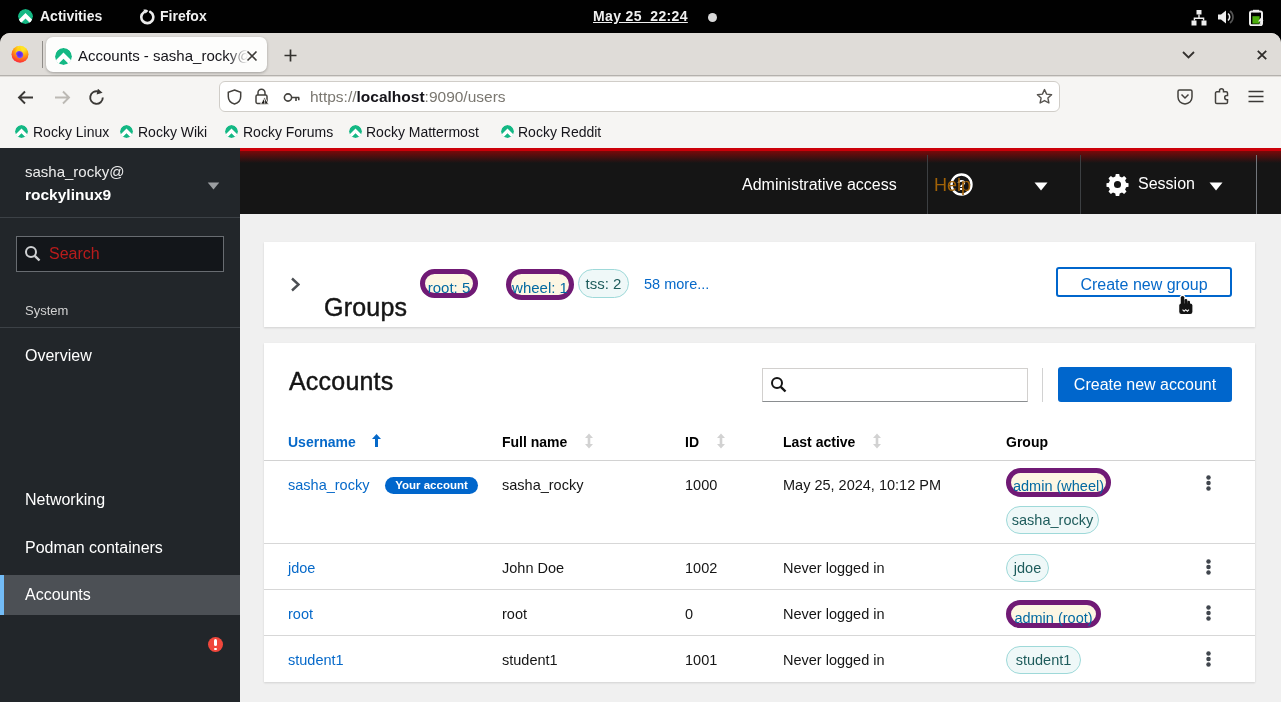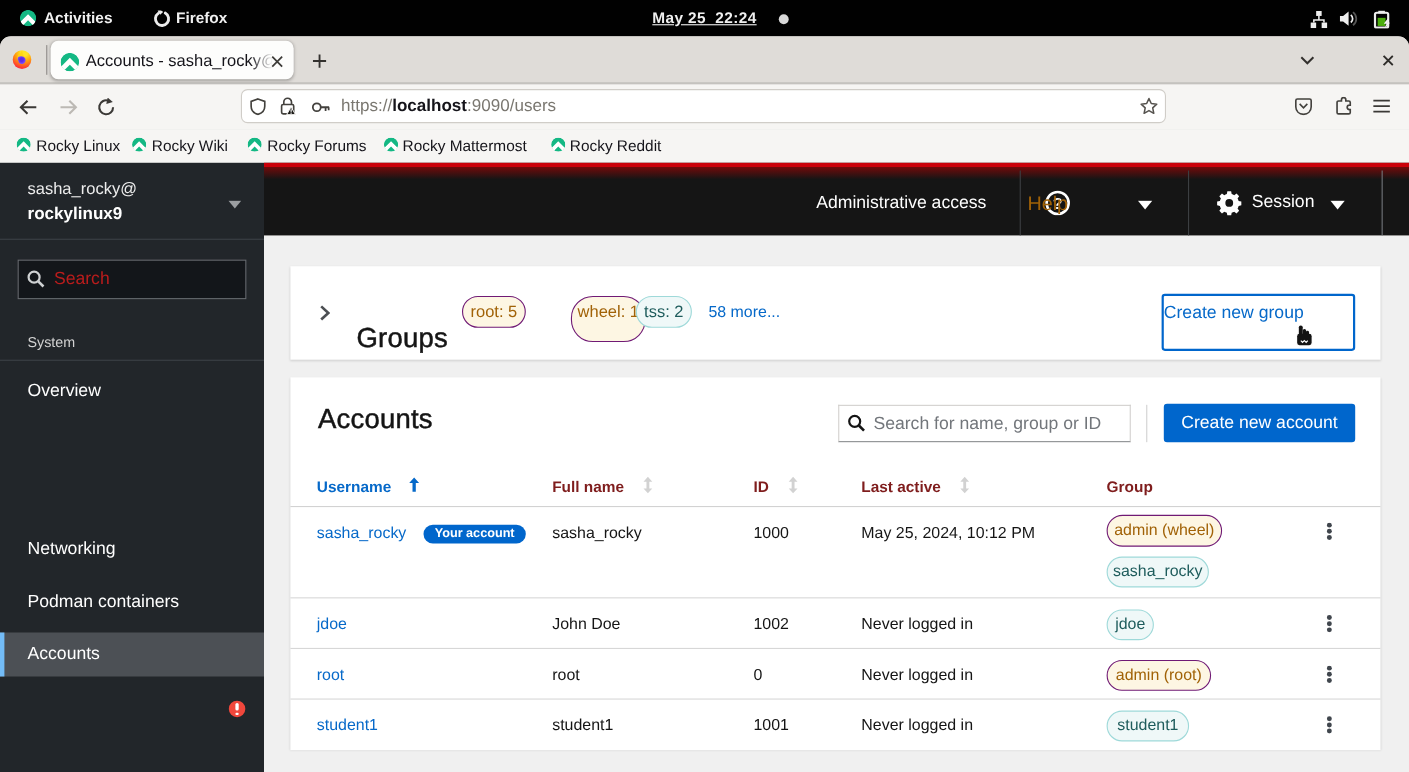--- a/index.html
+++ b/index.html
@@ -21,25 +21,25 @@
   .bm { font-size:14px; color:#15141a; }
 
   #sidebar { left:0; top:115px; width:240px; height:554px; background:#22262a; }
   #masthead { left:240px; top:115px; width:1041px; height:66px; background:#151515; }
   #redbar { left:240px; top:115px; width:1041px; height:15px;
             background:linear-gradient(#cb0009 0 3.5px, rgba(125,9,9,.92) 3.5px, rgba(21,21,21,0) 100%); }
   #content { left:240px; top:181px; width:1041px; height:488px; background:#f0f0f0; }
   .card { position:absolute; background:#fff; box-shadow:0 1px 2px rgba(3,3,3,.13); }
   .title24 { position:absolute; font-size:25px; color:#151515; -webkit-text-stroke:0.45px #151515; letter-spacing:0.2px; }
   .pill { position:absolute; border-radius:20px; text-align:center; white-space:nowrap; }
-  .pill.gold { background:#fdf6e3; border:1px solid #701a75; color:#a16207; }
+  .pill.gold { background:#fdf6e3; border:5px solid #701a75; color:#0369a1; }
   .pill.cyan { background:#eff8f8; border:1px solid #9ed9d9; color:#1e5c5c; }
   .blu { color:#0669c9 !important; }
   .navitem { position:absolute; left:0; width:240px; height:40px; color:#fff; font-size:16px; line-height:40px; padding-left:25px; }
-  .hdrcell { position:absolute; font-weight:bold; font-size:14px; color:#7f1d1d; }
+  .hdrcell { position:absolute; font-weight:bold; font-size:14px; color:#000000; }
   .cell { position:absolute; font-size:14.5px; color:#151515; }
   .rk { top:92px; }
 </style>
 </head>
 <body>
 <svg width="0" height="0" style="position:absolute">
   <defs>
     <symbol id="rocky" viewBox="0 0 30 30">
       <clipPath id="rc">
           <circle cx="15" cy="15" r="15"></circle>
@@ -236,24 +236,24 @@
     <div class="abs" style="left:208px; top:604px; width:15px; height:15px; border-radius:50%; background:#f0473c;"></div>
     <div class="abs" style="left:214px; top:606px; width:3px; height:7px; background:#fff; border-radius:1.5px;"></div>
     <div class="abs" style="left:214px; top:614.5px; width:3px; height:2.5px; background:#fff; border-radius:1px;"></div>
 
     <div class="card" style="left:264px; top:209px; width:991px; height:85px;"></div>
     <svg class="abs" style="left:290px; top:244px;" width="10" height="15" viewBox="0 0 10 15">
         <path d="M2 1.5 L8.5 7.5 L2 13.5" stroke="#4c4f53" stroke-width="2.4" fill="none"></path>
       </svg>
     <div class="title24" style="left:324px; top:235.5px;margin-top:24px;">Groups</div>
     <div class="pill gold" style="left:420px; top:236px; width:58px; height:29px; font-size:15px; line-height:27px;">root: 5</div>
-    <div class="pill gold" style="left:519px; top:236px; width:68px; height:42px; font-size:15px; line-height:27px;">wheel: 1</div>
+    <div class="pill gold" style="left:506px; top:236px; width:68px; height:31px; font-size:15px; line-height:27px;">wheel: 1</div>
     <div class="pill cyan" style="left:578px; top:236px; width:51px; height:29px; font-size:15px; line-height:27px;">tss: 2</div>
     <div class="abs blu" style="left:644px; top:243px; font-size:14.5px;">58 more...</div>
-    <div class="abs" style="left:1056px; top:234px; width:176px; height:52px; border:2px solid #0066cc; border-radius:3px; background:#fff; color:#0669c9; font-size:16px; text-align:left; line-height:32px;">Create new group</div>
+    <div class="abs" style="left:1056px; top:234px; width:176px; height:30px; border:2px solid #0066cc; border-radius:3px; background:#fff; color:#0669c9; font-size:16px; text-align:center; line-height:32px;">Create new group</div>
     <svg class="abs" style="left:1176px; top:262px;" width="20" height="21" viewBox="0 0 21 22">
       <defs>
           <g id="cursG">
         <rect x="5" y="0.9" width="3.7" height="10" rx="1.8"></rect>
         <rect x="8.8" y="4.2" width="3.1" height="6.5" rx="1.5"></rect>
         <rect x="11.8" y="6" width="2.9" height="5.2" rx="1.4"></rect>
         <rect x="3.4" y="8.8" width="13.8" height="11" rx="2.3"></rect>
       </g>
         </defs>
       <use href="#cursG" fill="#131313" stroke="#fcfcfc" stroke-width="2.4"></use>
@@ -261,21 +261,20 @@
       <path d="M6.9 15.4 l1.6 1.7 l1.75 -1.7 l1.75 1.7 l1.6 -1.7" stroke="#fcfcfc" stroke-width="1.1" fill="none"></path>
     </svg>
 
     <div class="card" style="left:264px; top:310px; width:991px; height:339px;"></div>
     <div class="title24" style="left:289px; top:334px;">Accounts</div>
     <div class="abs" style="left:762px; top:335px; width:266px; height:34px; background:#fff; border:1px solid #d2d0ce; border-bottom-color:#8a8d90;"></div>
     <svg class="abs" style="left:770px; top:343px;" width="17" height="17" viewBox="0 0 17 17">
       <circle cx="7" cy="7" r="5" stroke="#151515" stroke-width="2" fill="none"></circle>
       <path d="M10.8 10.8 L15.5 15.5" stroke="#151515" stroke-width="2.4"></path>
     </svg>
-    <div class="abs" style="left:794px; top:344px; font-size:16px; color:#72767b;">Search for name, group or ID</div>
     <div class="abs" style="left:1042px; top:335px; width:1px; height:34px; background:#d2d2d2;"></div>
     <div class="abs" style="left:1058px; top:334px; width:174px; height:35px; background:#0066cc; border-radius:3px; color:#fff; font-size:16px; text-align:center; line-height:35px;">Create new account</div>
 
     <div class="hdrcell blu" style="left:288px; top:401px;">Username</div>
     <svg class="abs" style="left:371px; top:400px;" width="11" height="15" viewBox="0 0 11 15">
         <path d="M5.5 1 L10 6 H7 V14 H4 V6 H1 Z" fill="#0669c9"></path>
       </svg>
     <div class="hdrcell" style="left:502px; top:401px;">Full name</div>
     <svg class="abs srt" style="left:584px; top:400px;" width="10" height="16" viewBox="0 0 10 16">
         <path d="M5 0.5 L9 5 H6.3 V11 H9 L5 15.5 L1 11 H3.7 V5 H1 Z" fill="#d2d2d2"></path>

